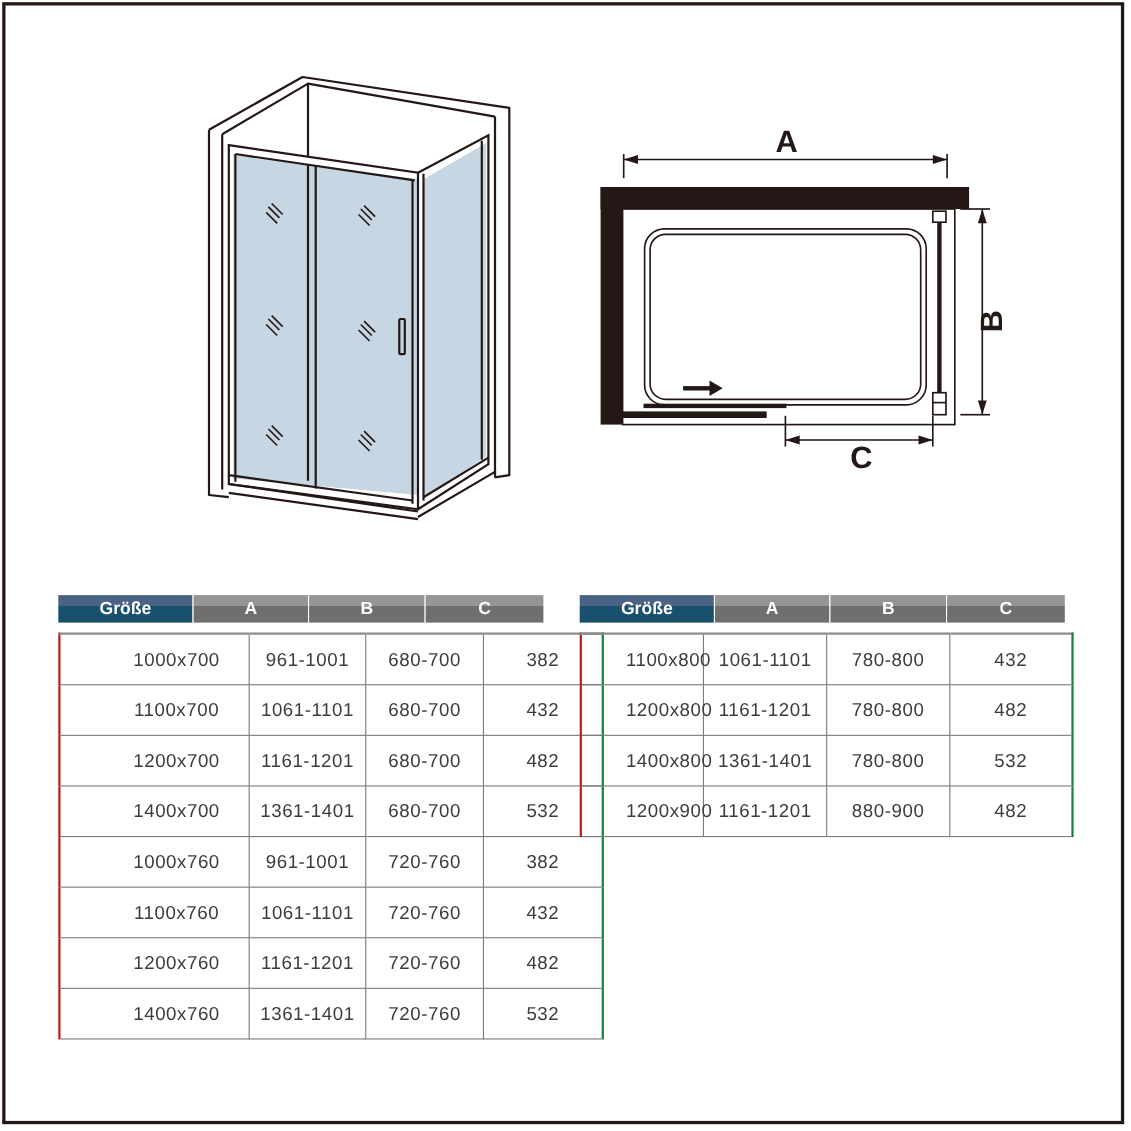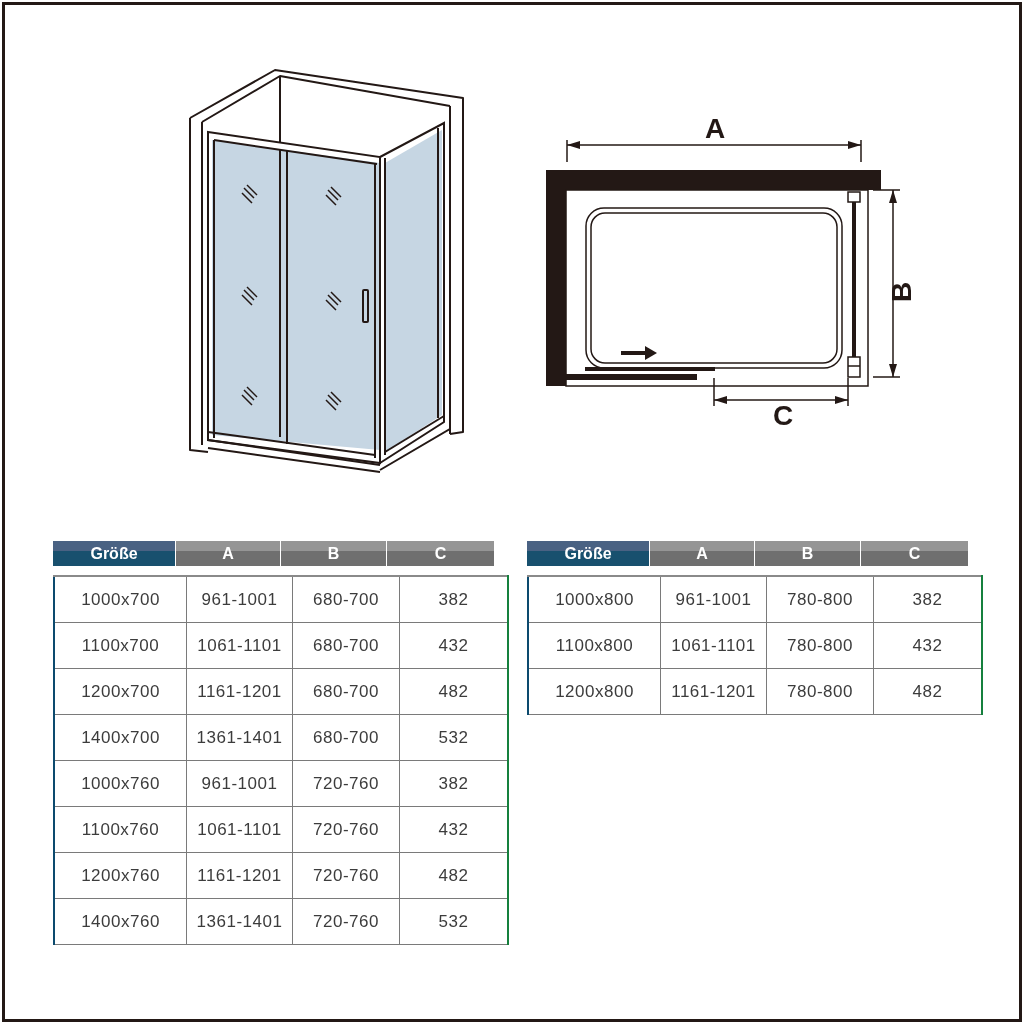--- a/index.html
+++ b/index.html
@@ -9,21 +9,21 @@
     .table-wrap { position: absolute; top: 541px; width: 449px; }
     .hdr { display: flex; height: 25px; }
     .hdr div { color: #fff; font-weight: bold; font-size: 16px; display: flex; align-items: center; justify-content: center; border-right: 1px solid #fff; box-sizing: border-box; }
     .hdr .h0 { background: linear-gradient(#4a6283 0 40%, #18506e 40% 100%); width: 123px; }
     .hdr .hx { background: linear-gradient(#959595 0 40%, #6f6f6f 40% 100%); }
     .hdr .c1 { width: 105px; } .hdr .c2 { width: 106px; } .hdr .c3 { width: 107px; border-right: none; }
     table { border-collapse: collapse; margin-top: 9px; width: 449px; table-layout: fixed; }
     td { border: 1px solid #7a7a7a; height: 45px; text-align: center; font-size: 17px; color: #3c3c3c; padding: 0; letter-spacing: 0.5px; }
     td.c0 { width: 131px; } td.c1 { width: 105px; } td.c2 { width: 106px; } td.c3 { width: 107px; }
     table tr:first-child td { border-top: 2px solid #8a8a8a; }
-    table td:first-child { border-left: 2px solid #0c4a6e; }
+    table td:first-child { border-left: 2px solid #b91c1c; padding-left: 40px; }
     table td:last-child { border-right: 2px solid #15803d; }
     .dim-label { position: absolute; font-size: 28px; font-weight: bold; color: #231815; font-family: "Liberation Sans", sans-serif; }
   </style>
 </head>
 <body>
 
 <div class="frame"></div>
 
 <svg class="drawing" style="left:180px;top:60px" width="300" height="420" viewBox="0 0 300 420">
   <g fill="none" stroke="#231815" stroke-width="2" stroke-linejoin="round">
@@ -189,33 +189,39 @@
 
 <div class="table-wrap" style="left:527px;">
   <div class="hdr">
     <div class="h0">Größe</div>
     <div class="hx c1">A</div>
     <div class="hx c2">B</div>
     <div class="hx c3">C</div>
   </div>
   <table>
     <tbody>
-        <tr>
-          <td class="c0">1000x800</td>
-          <td class="c1">961-1001</td>
-          <td class="c2">780-800</td>
-          <td class="c3">382</td>
-        </tr>
     <tr>
           <td>1100x800</td>
           <td>1061-1101</td>
           <td>780-800</td>
           <td>432</td>
         </tr>
     <tr>
           <td>1200x800</td>
           <td>1161-1201</td>
           <td>780-800</td>
           <td>482</td>
         </tr>
+    <tr>
+          <td>1400x800</td>
+          <td>1361-1401</td>
+          <td>780-800</td>
+          <td>532</td>
+        </tr>
+    <tr>
+          <td>1200x900</td>
+          <td>1161-1201</td>
+          <td>880-900</td>
+          <td>482</td>
+        </tr>
   </tbody>
     </table>
 </div>
 
 </body></html>

